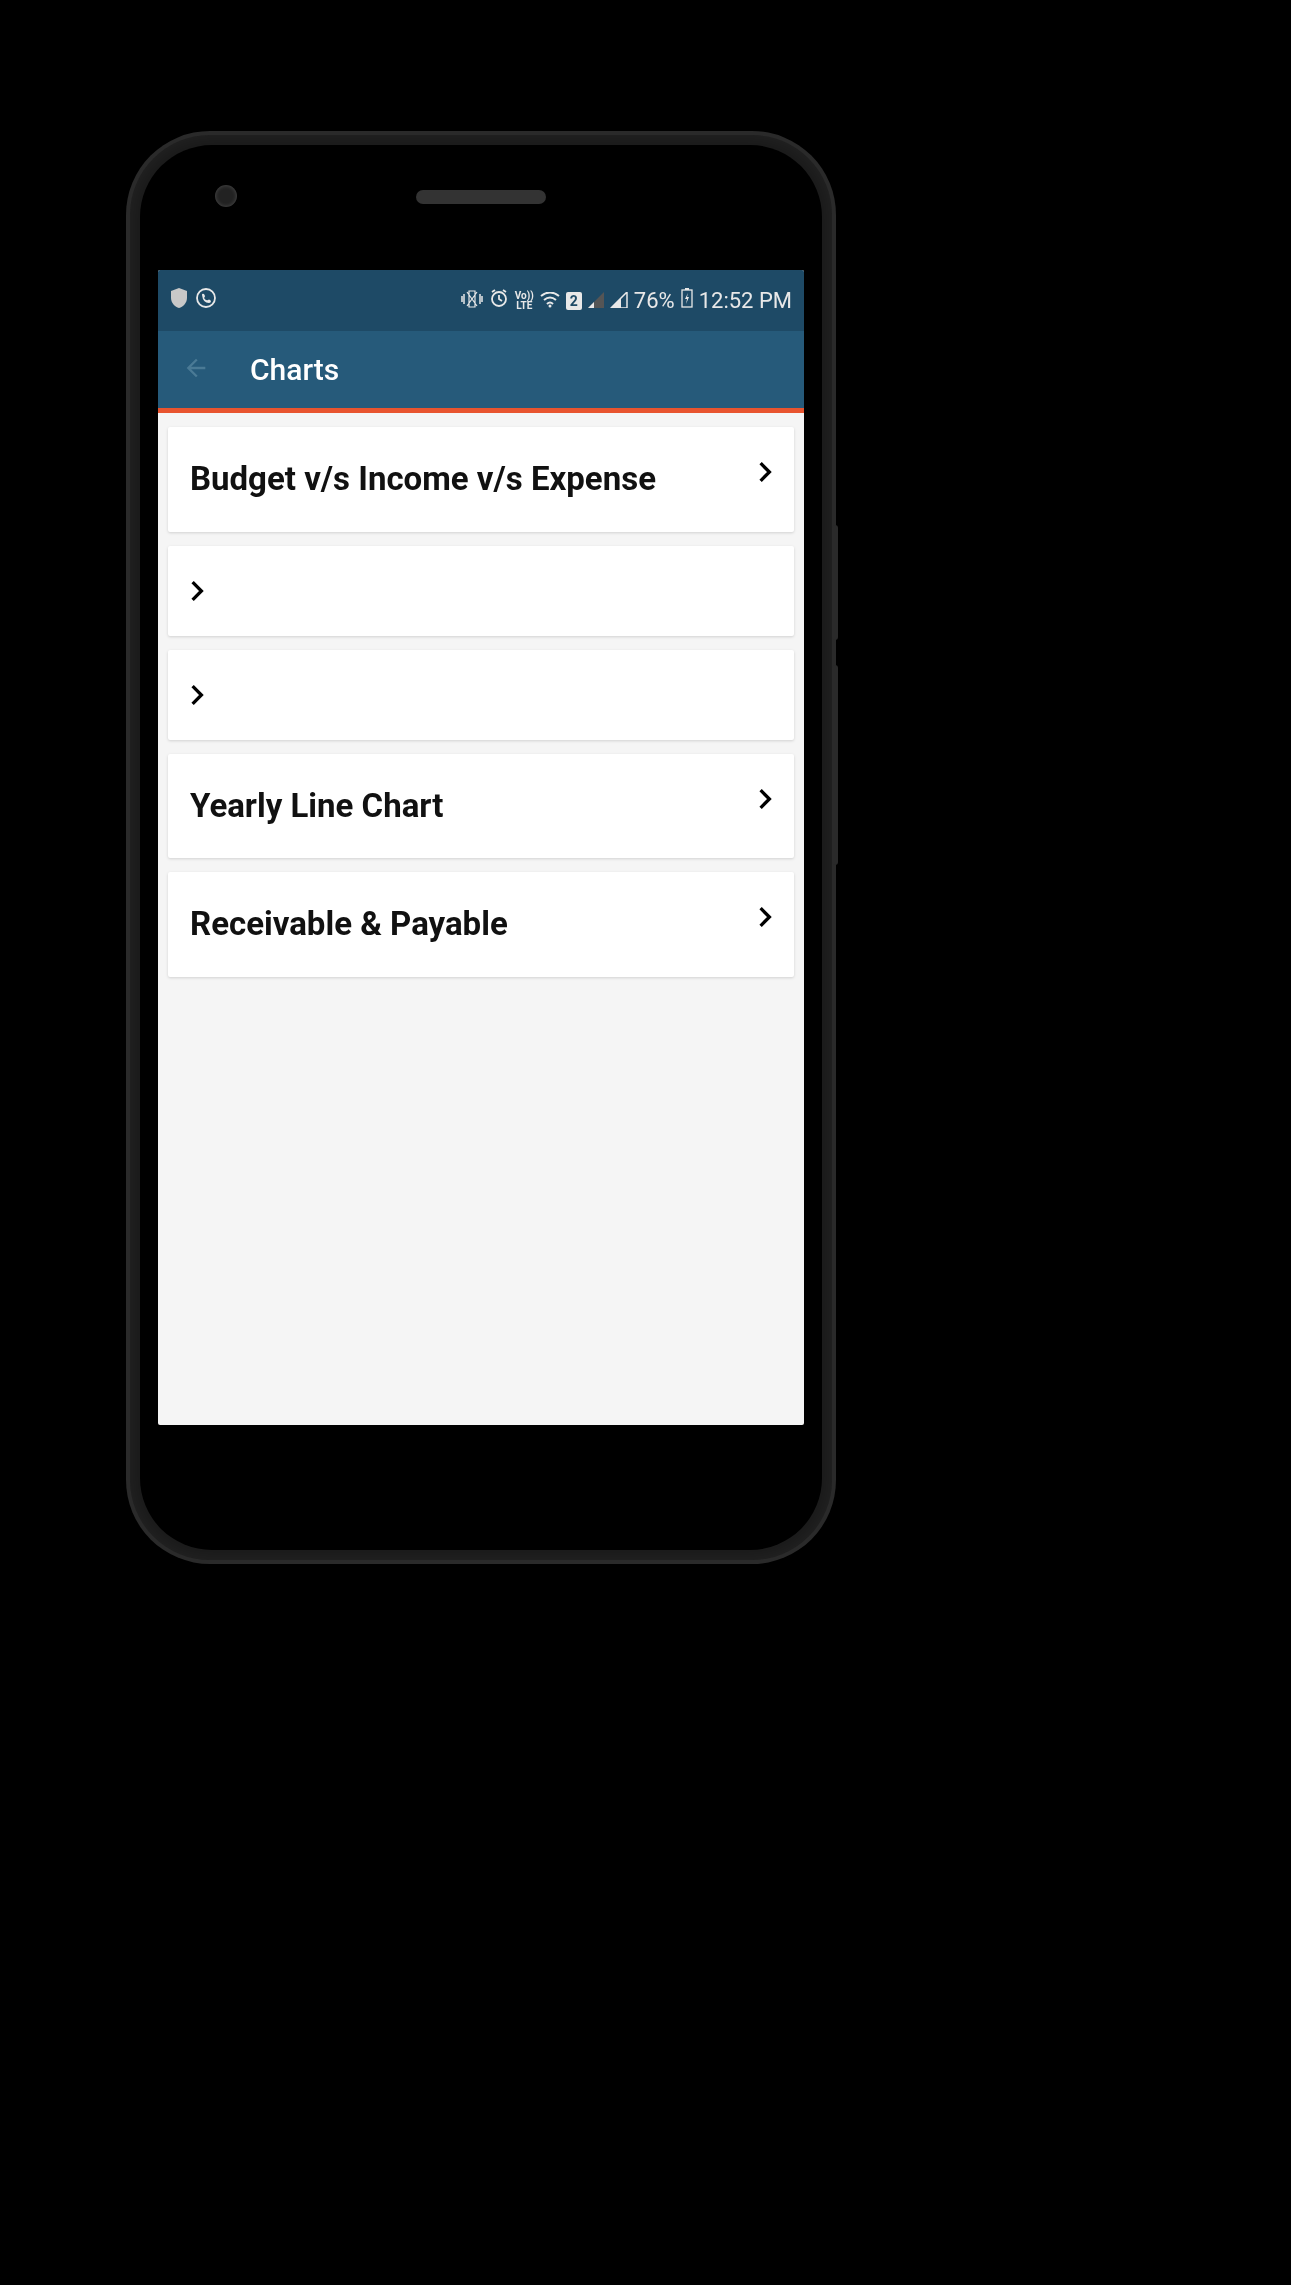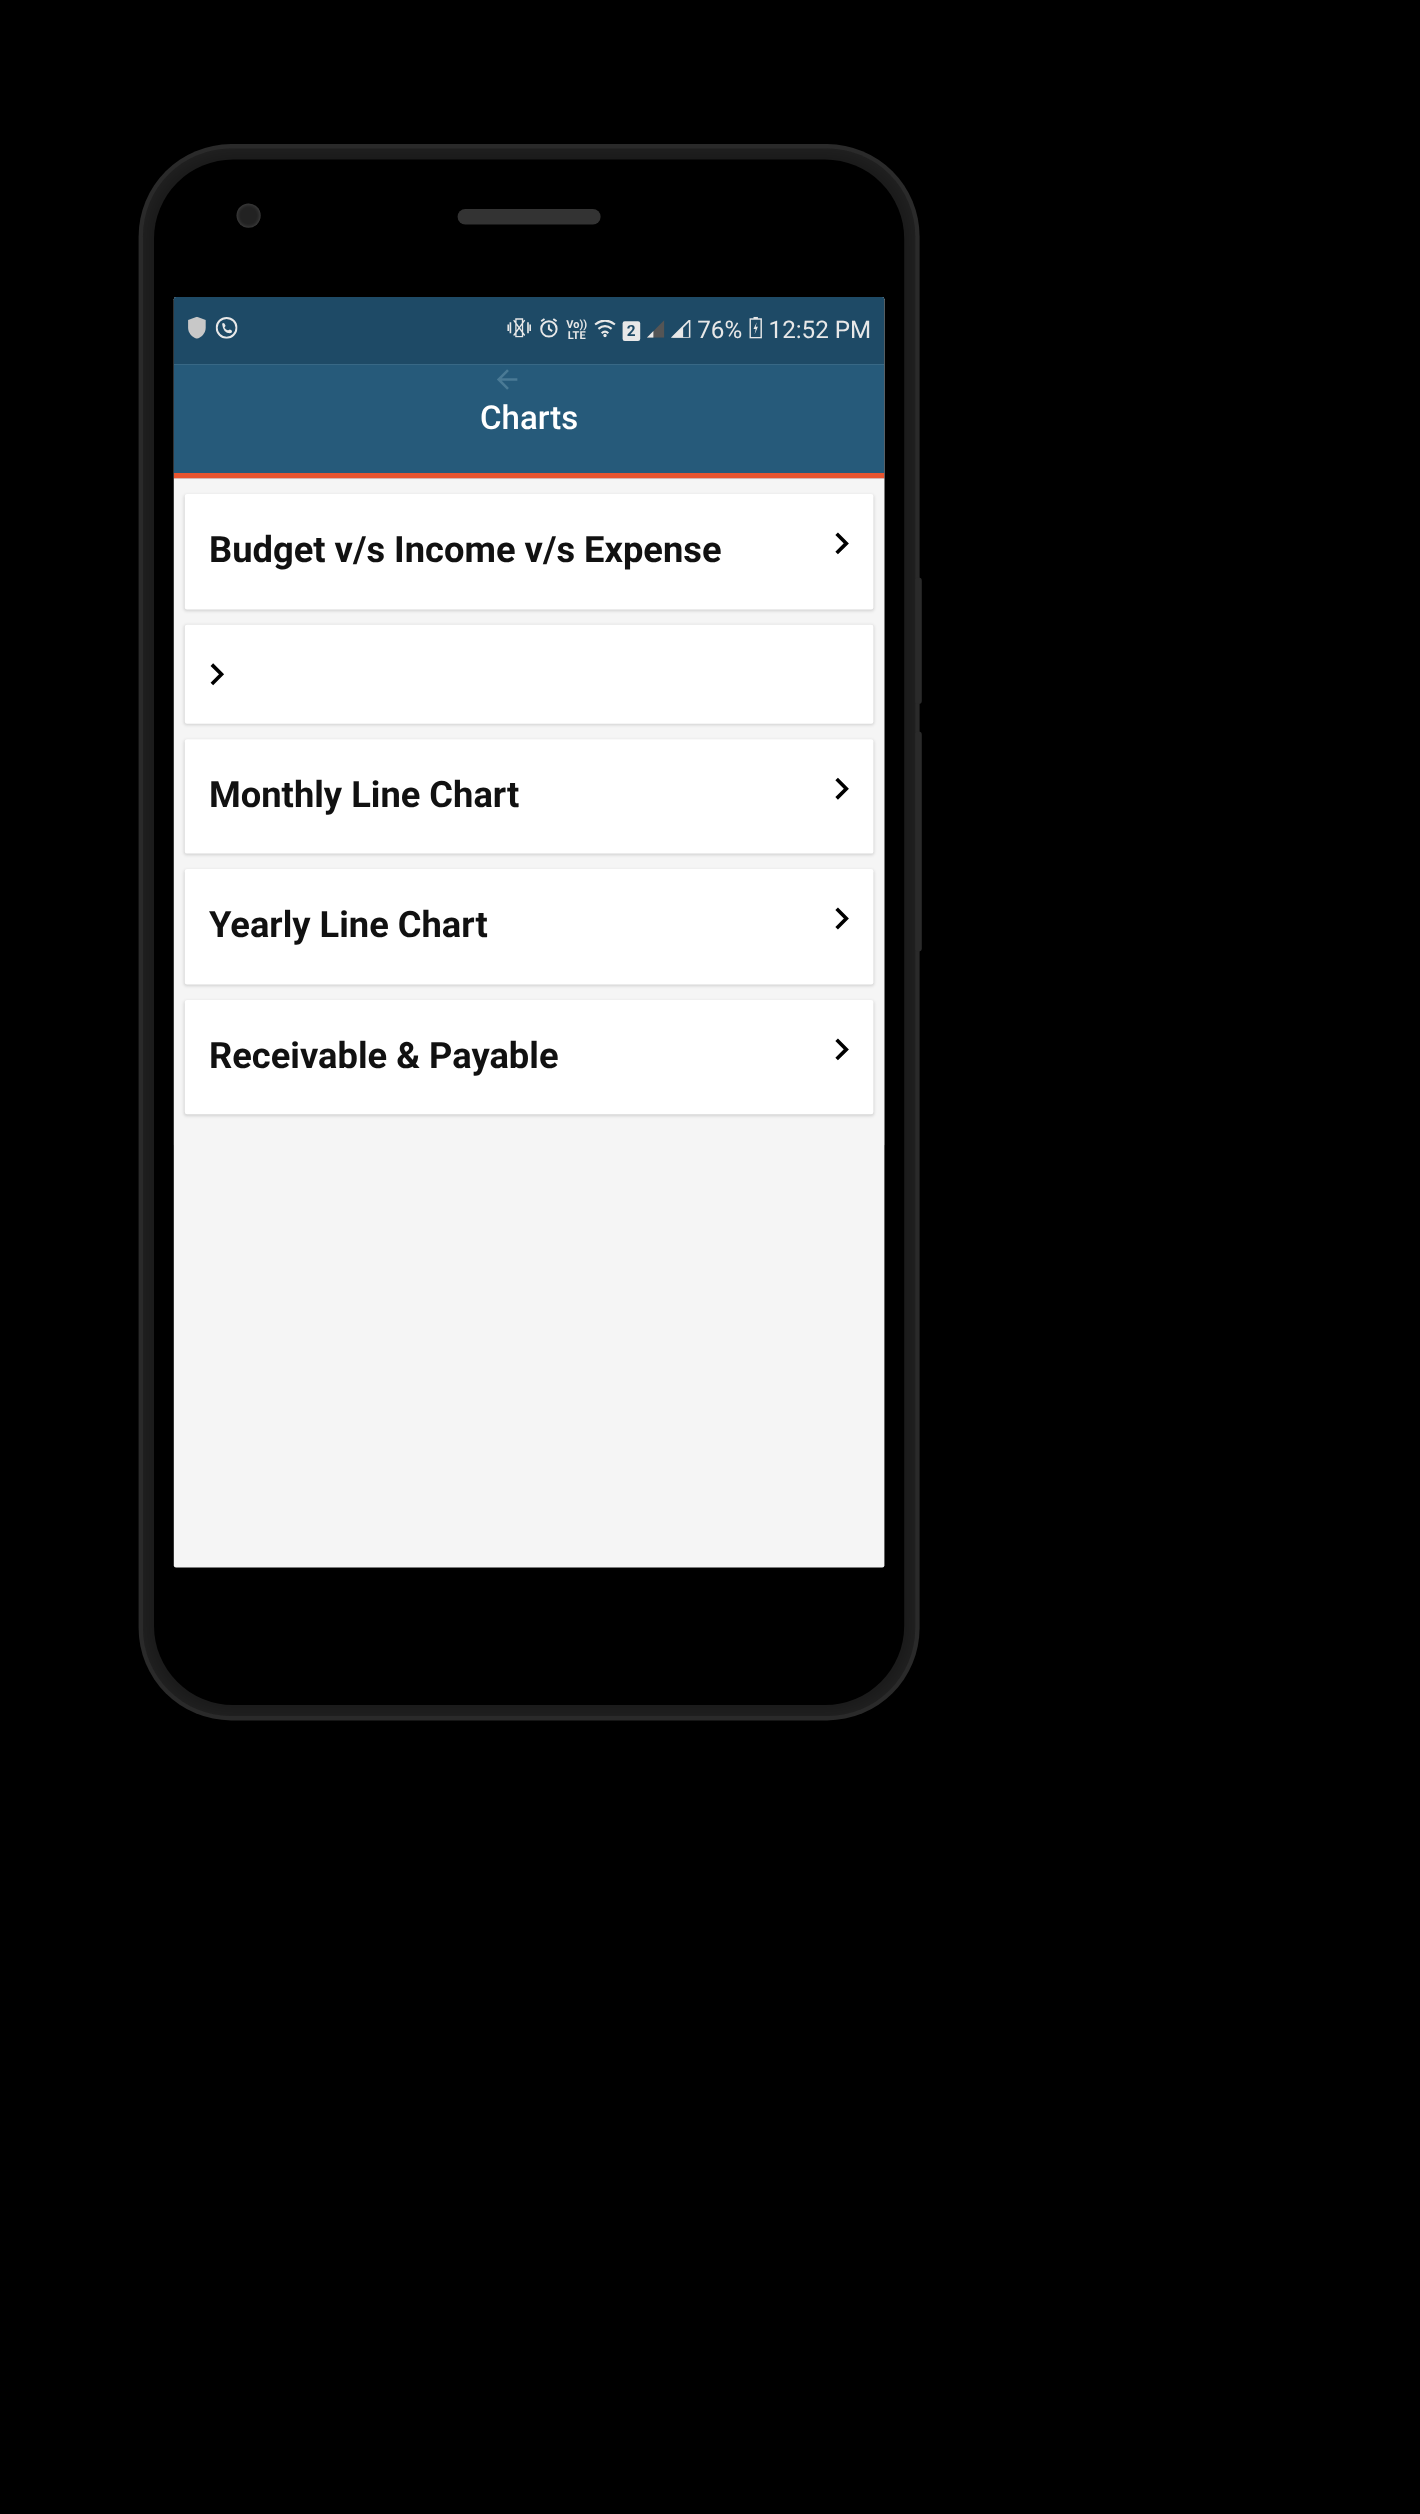--- a/index.html
+++ b/index.html
@@ -101,28 +101,27 @@
       align-items: center;
       gap: 6px;
       font-size: 22px;
     }
     .status-text-small {
       font-size: 14px;
       line-height: 1;
       font-weight: bold;
     }
     .app-bar {
-      height: 104px;
+      height: 82px;
       background: #265a7a;
       display: flex;
       align-items: center;
       padding: 0 24px;
       color: #fff;
       border-bottom: 5px solid #e8542f;
-      flex-direction: column;
     }
     .back-arrow {
       color: #4a7a95;
       margin-right: 40px;
     }
     .app-title {
       font-size: 30px;
       font-weight: 500;
       color: #fff;
     }
@@ -248,21 +247,20 @@
         </span>
       </div>
       <div class="list-card">
         <span class="chevron">
           <svg width="14" height="22" viewBox="0 0 12 20">
               <path d="M2 2 L10 10 L2 18" stroke="#000" stroke-width="3" fill="none"></path>
             </svg>
         </span>
       </div>
       <div class="list-card">
-        <span class="list-label">Monthly Line Chart</span>
         <span class="chevron">
           <svg width="14" height="22" viewBox="0 0 12 20">
               <path d="M2 2 L10 10 L2 18" stroke="#000" stroke-width="3" fill="none"></path>
             </svg>
         </span>
       </div>
       <div class="list-card">
         <span class="list-label">Yearly Line Chart</span>
         <span class="chevron">
           <svg width="14" height="22" viewBox="0 0 12 20">

